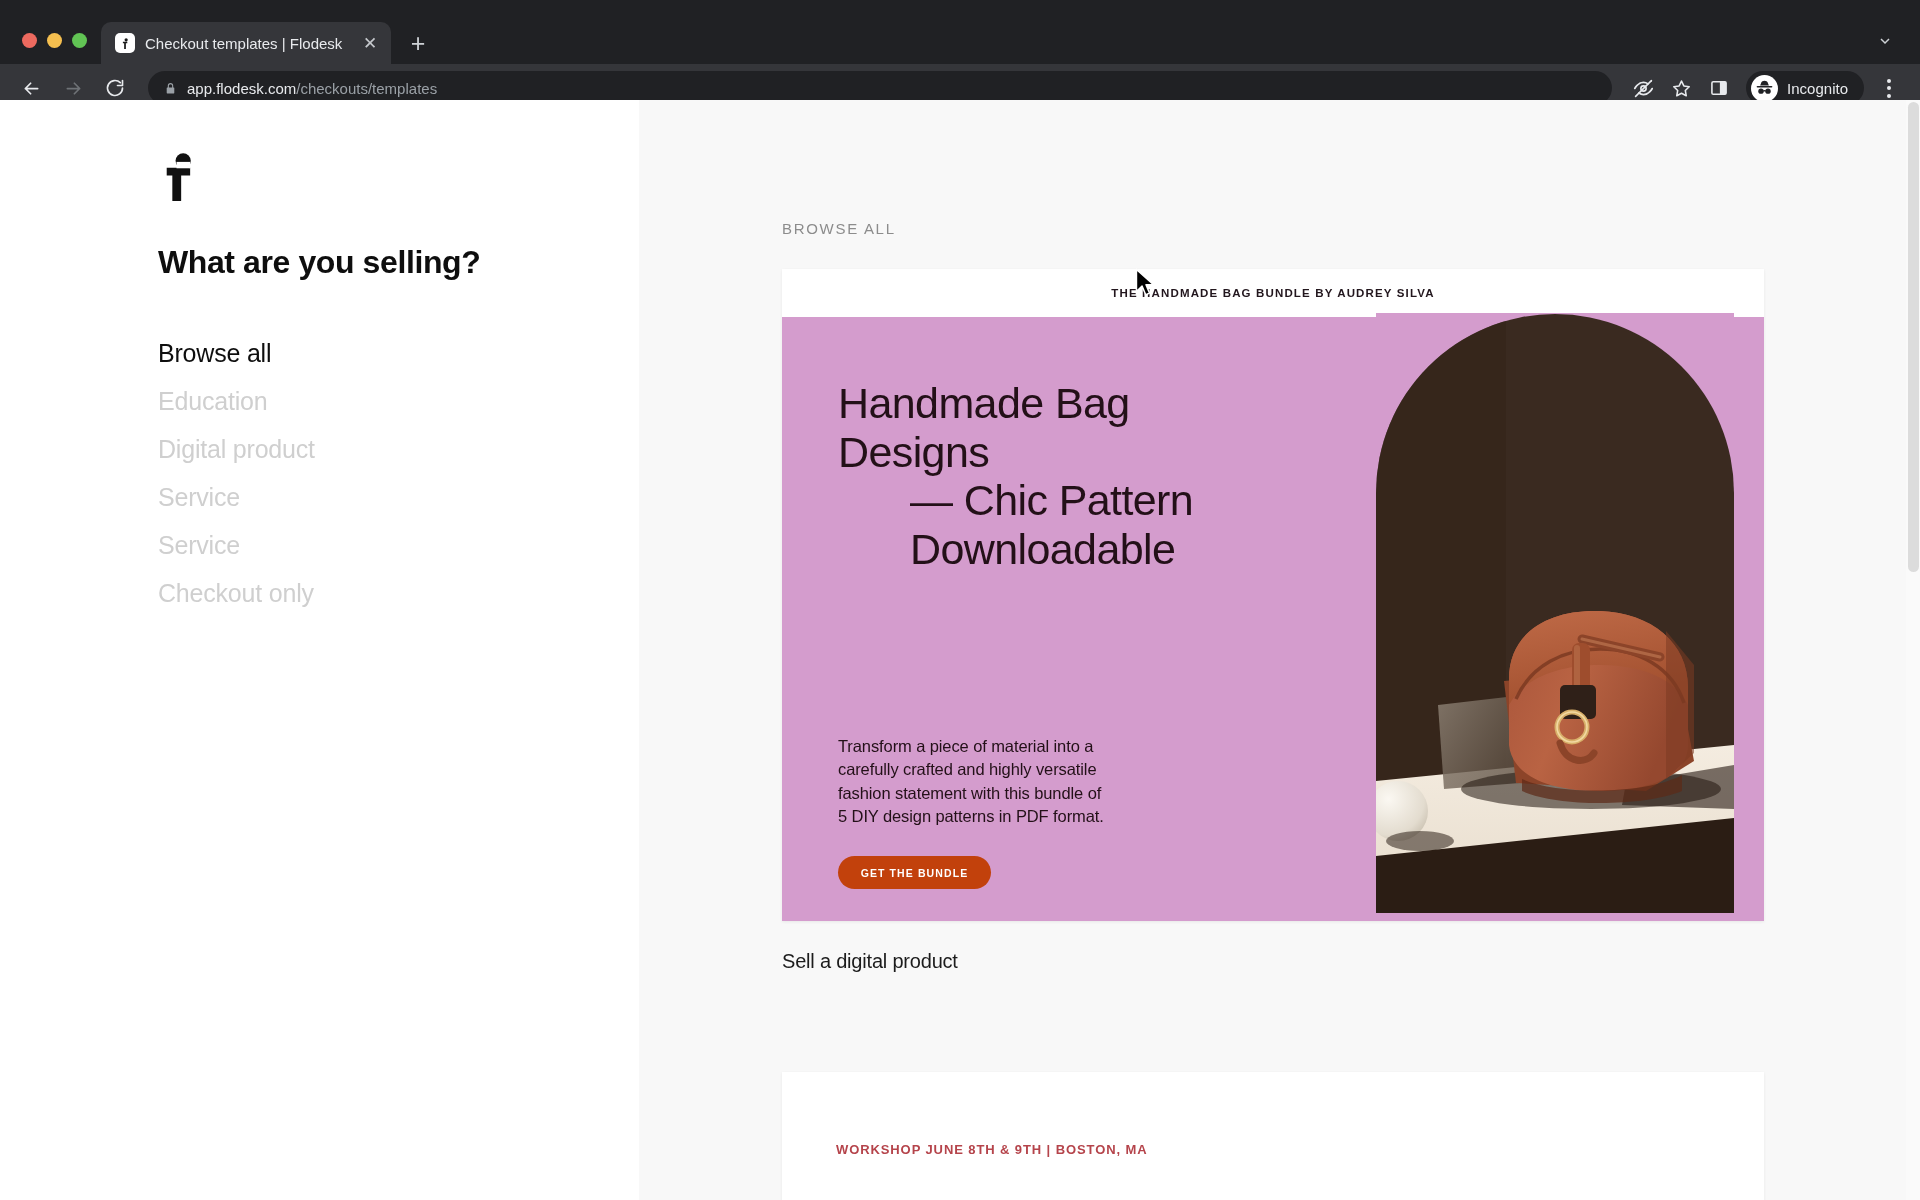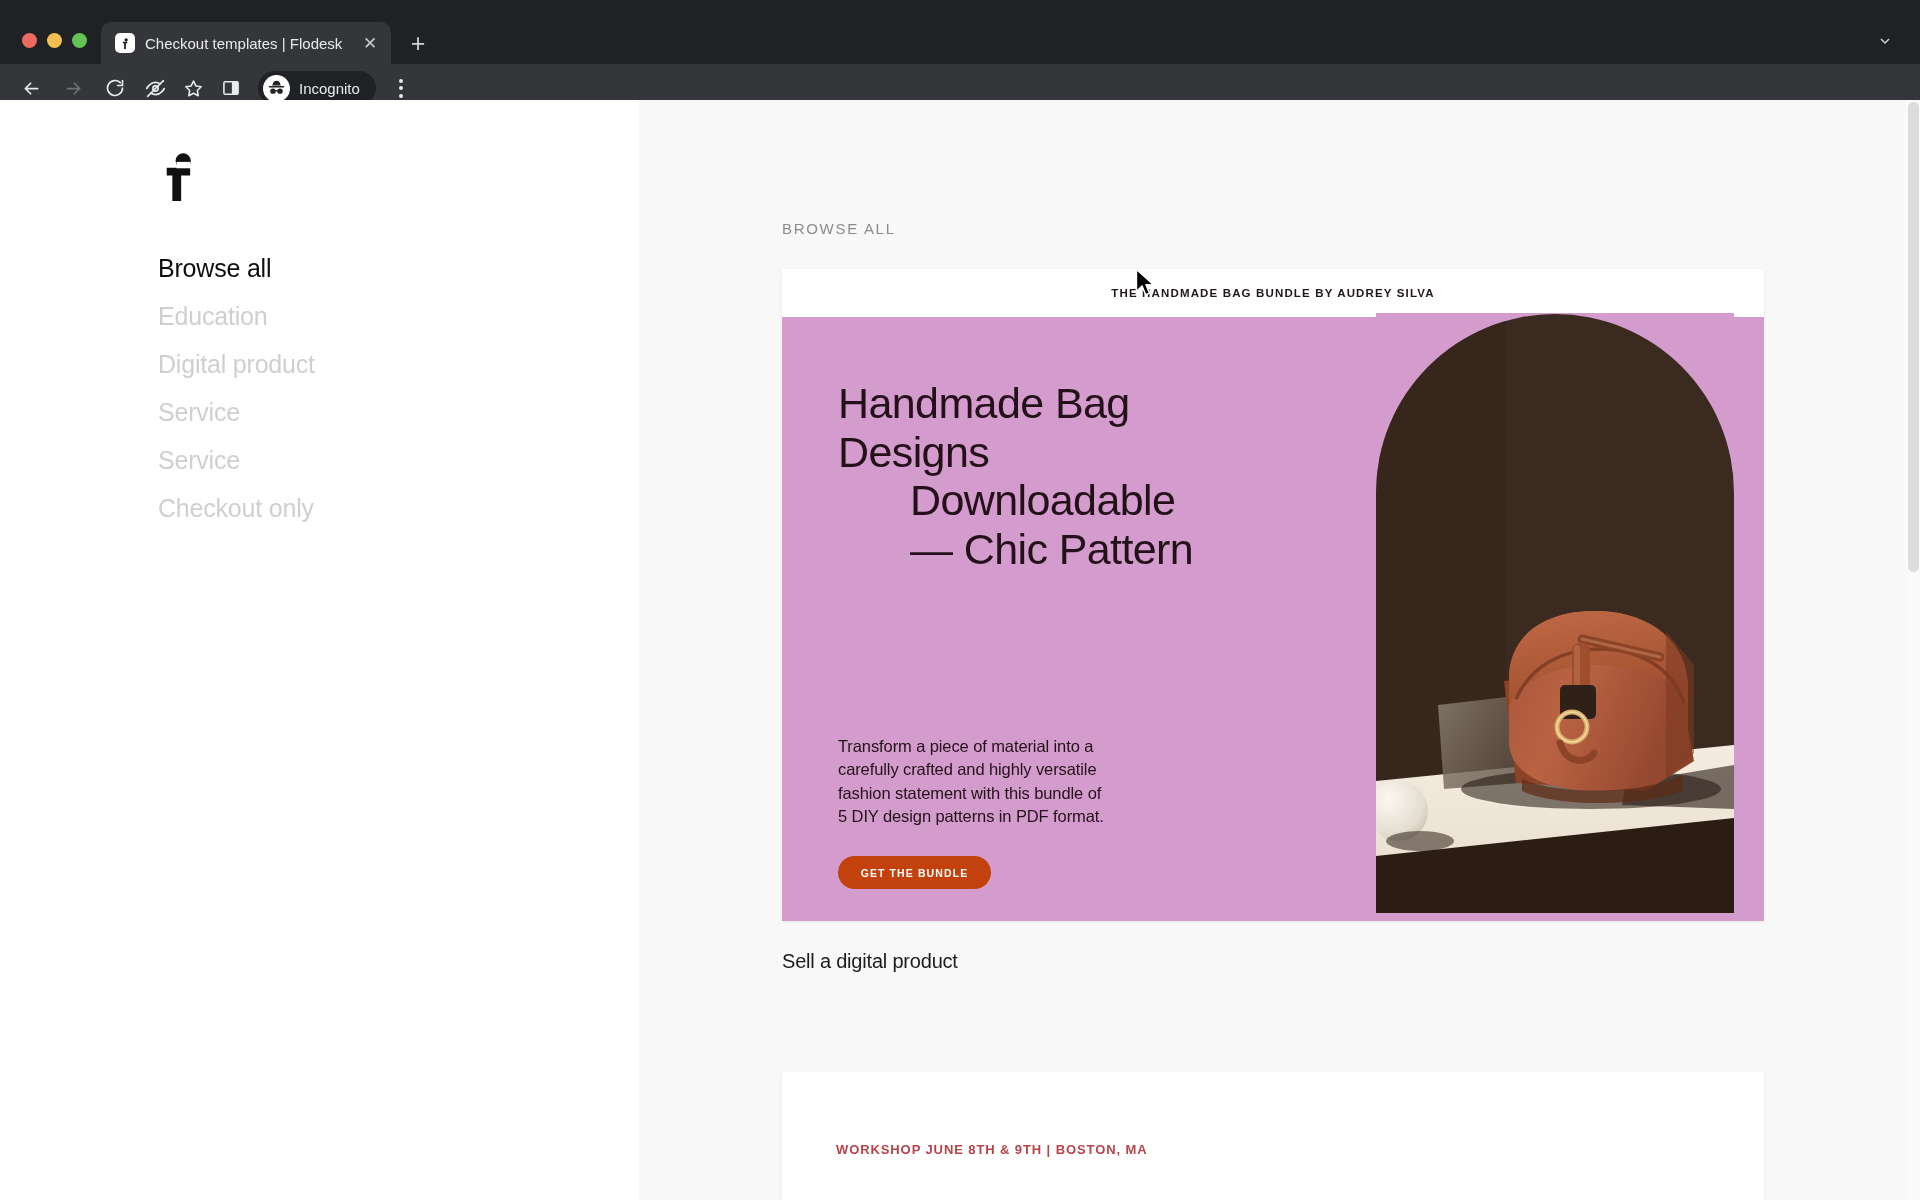--- a/index.html
+++ b/index.html
@@ -235,20 +235,28 @@
           <path d="M5 12h14M13 6l6 6-6 6"></path>
         </svg>
     </div>
     <div class="navbtn">
       <svg width="20" height="20" viewBox="0 0 24 24" fill="none" stroke="currentColor" stroke-width="2" stroke-linecap="round" stroke-linejoin="round">
           <path d="M21 12a9 9 0 1 1-2.64-6.36"></path>
           <path d="M21 3v6h-6"></path>
         </svg>
     </div>
 
+    <div class="omnibox">
+      <span class="lock">
+        <svg width="13" height="13" viewBox="0 0 24 24" fill="#9aa0a6">
+            <path d="M12 2a5 5 0 0 0-5 5v3H6a1 1 0 0 0-1 1v9a1 1 0 0 0 1 1h12a1 1 0 0 0 1-1v-9a1 1 0 0 0-1-1h-1V7a5 5 0 0 0-5-5zm0 2a3 3 0 0 1 3 3v3H9V7a3 3 0 0 1 3-3z"></path>
+          </svg>
+      </span>
+      <span class="url"><b>app.flodesk.com</b><span>/checkouts/templates</span></span>
+    </div>
 
     <div class="tb-icon">
       <svg width="21" height="21" viewBox="0 0 24 24" fill="none" stroke="currentColor" stroke-width="1.9" stroke-linecap="round">
           <path d="M2 12s3.8-7 10-7c2 0 3.8.7 5.3 1.7M22 12s-3.8 7-10 7c-2.1 0-3.9-.8-5.4-1.8"></path>
           <circle cx="12" cy="12" r="3"></circle>
           <path d="M3 21L21 3"></path>
         </svg>
     </div>
     <div class="tb-icon">
       <svg width="21" height="21" viewBox="0 0 24 24" fill="none" stroke="currentColor" stroke-width="1.8" stroke-linejoin="round">
@@ -289,20 +297,21 @@
       <div class="left-panel">
         <div class="logo">
           <svg viewBox="0 0 40 48">
             <circle cx="24" cy="8.5" r="7.3" fill="#111111"></circle>
             <path fill="#111111" d="M9.5 15.2h21.2v7.3H22V47h-8.4V22.5H8.2v-7.3z"></path>
             <path fill="#ffffff" d="M17.6 9.5h13v6.4h-13z"></path>
             <path fill="#111111" d="M11.5 15.8h18.8v6.1H22V46.5h-7.6V21.9h-5.6z"></path>
           </svg>
         </div>
 
+        <h1 class="panel-title">What are you selling?</h1>
 
         <nav class="nav-list">
           <div class="nav-item active">Browse all</div>
           <div class="nav-item">Education</div>
           <div class="nav-item">Digital product</div>
           <div class="nav-item">Service</div>
           <div class="nav-item">Service</div>
           <div class="nav-item">Checkout only</div>
         </nav>
       </div>
@@ -314,22 +323,22 @@
         <div class="card">
           <div class="card-bar">
             <span class="card-bar-text">THE HANDMADE BAG BUNDLE BY AUDREY SILVA</span>
           </div>
 
           <div class="hero">
             <div class="hero-left">
               <div class="hero-title">
                 <span>Handmade Bag</span><br>
                 <span>Designs</span>
+                <span class="indent">— Chic Pattern</span>
                 <span class="indent">Downloadable</span>
-                <span class="indent">— Chic Pattern</span>
               </div>
 
               <p class="hero-body">Transform a piece of material into a carefully crafted and highly versatile fashion statement with this bundle of 5 DIY design patterns in PDF format.</p>
 
               <div class="hero-btn">GET THE BUNDLE</div>
             </div>
 
             <div class="hero-right">
               <div class="photo">
                 <svg viewBox="0 0 358 600" preserveAspectRatio="xMidYMid slice">

